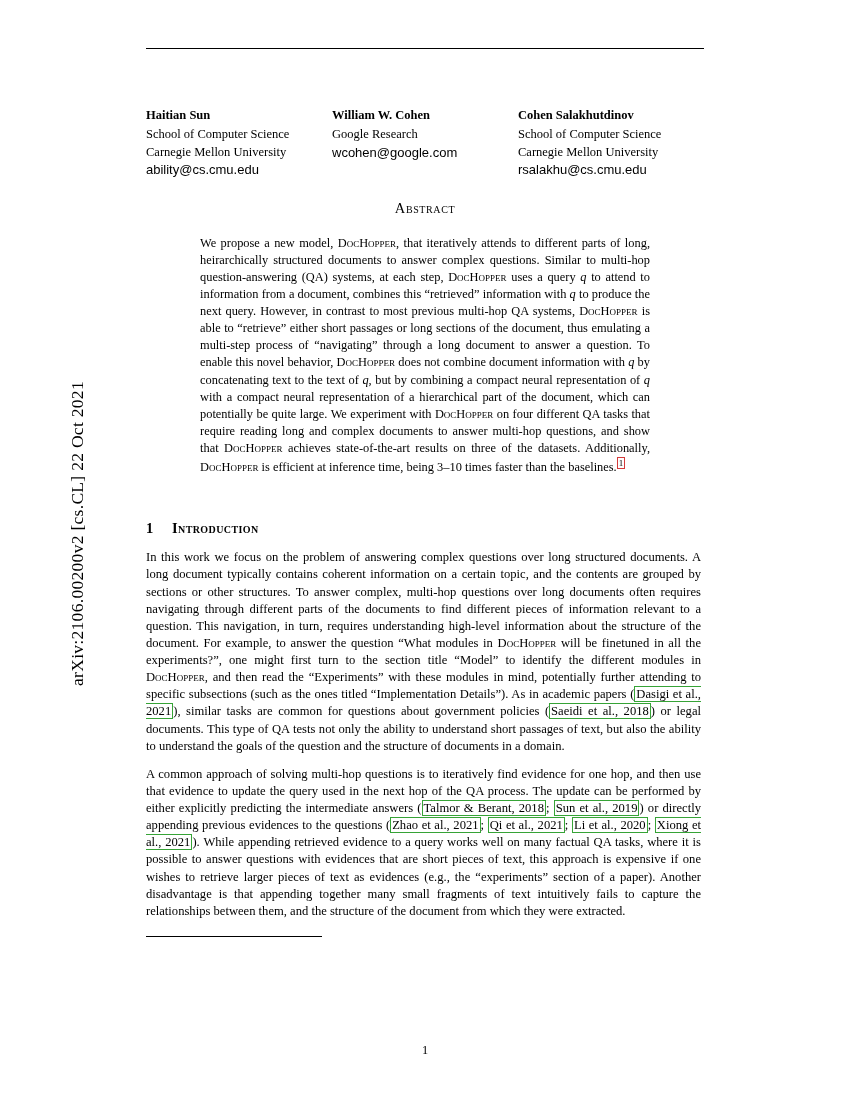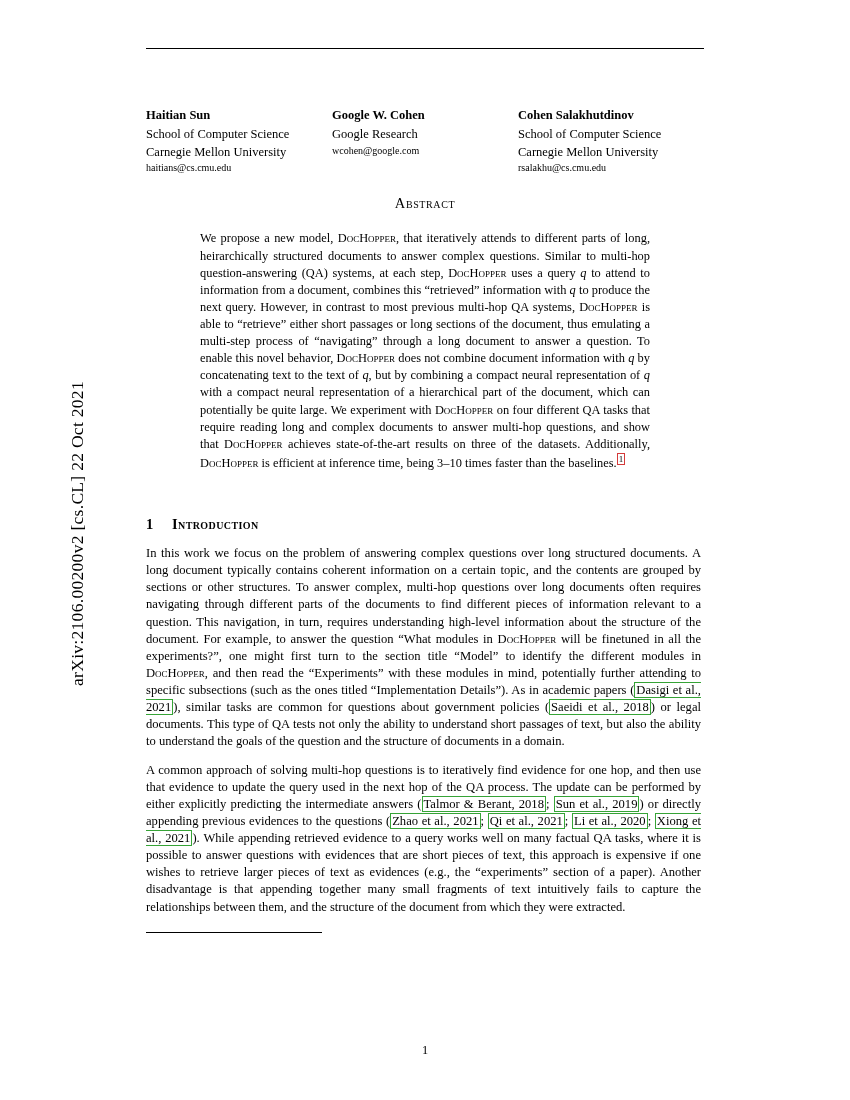--- a/index.html
+++ b/index.html
@@ -62,22 +62,22 @@
   .author {
     width: 186px;
     font-size: 12.5px;
     line-height: 1.42;
   }
   .author .name {
     font-weight: bold;
     margin-bottom: 1px;
   }
   .author .mono {
-    font-family: Liberation Serif, serif;
-    font-size: 10px;
+    font-family: Liberation Sans, sans-serif;
+    font-size: 13px;
   }
   .abstract-head {
     text-align: center;
     font-variant: small-caps;
     font-size: 14.5px;
     letter-spacing: 0.6px;
     margin: 10px 0 18px 0;
     font-weight: normal;
   }
   .abstract-body {
@@ -148,24 +148,24 @@
   <div class="content">
 
     <div class="top-rule"></div>
 
 
     <div class="authors">
       <div class="author">
         <div class="name">Haitian Sun</div>
         <div>School of Computer Science</div>
         <div>Carnegie Mellon University</div>
-        <div class="mono">haitians@cs.cmu.edu</div>
+        <div class="mono">ability@cs.cmu.edu</div>
       </div>
       <div class="author">
-        <div class="name">Google W. Cohen</div>
+        <div class="name">William W. Cohen</div>
         <div>Google Research</div>
         <div class="mono">wcohen@google.com</div>
       </div>
       <div class="author">
         <div class="name">Cohen Salakhutdinov</div>
         <div>School of Computer Science</div>
         <div>Carnegie Mellon University</div>
         <div class="mono">rsalakhu@cs.cmu.edu</div>
       </div>
     </div>

